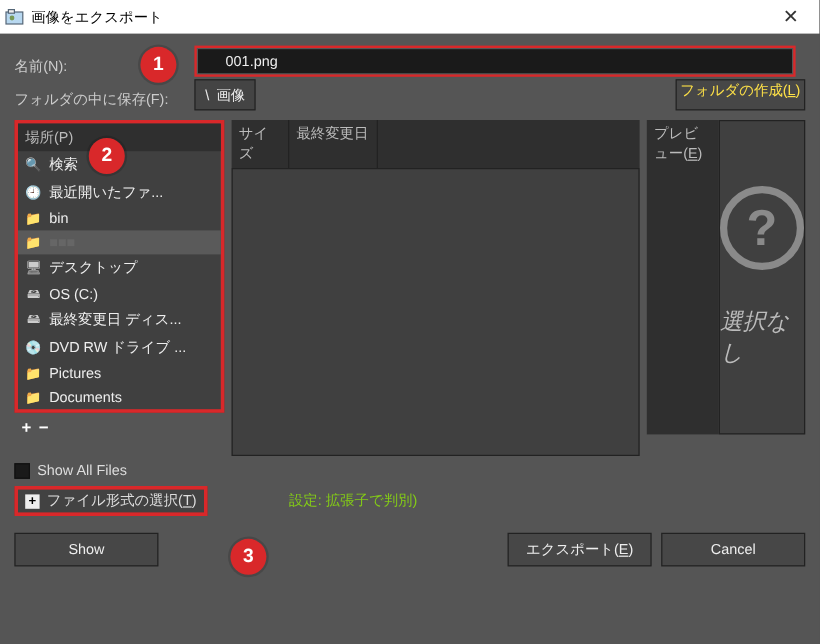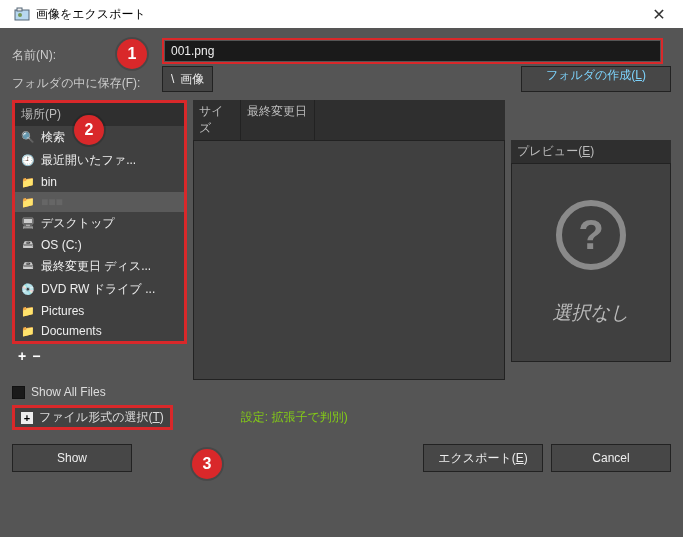--- a/index.html
+++ b/index.html
@@ -11,21 +11,21 @@
     background: #555;
     color: #ddd;
     overflow: hidden;
   }
   .titlebar {
     height: 28px;
     background: #fff;
     color: #000;
     display: flex;
     align-items: center;
-    padding: 0 2px 0 14px;
+    padding: 0 2px 0 4px;
   }
   .titlebar .app-icon {
     width: 16px; height: 16px;
     margin-right: 6px;
   }
   .titlebar .title { flex: 1; font-size: 12px; }
   .titlebar .close {
     width: 44px; height: 28px;
     display: flex; align-items: center; justify-content: center;
     font-size: 16px; color: #333;
@@ -36,39 +36,39 @@
   .label { color: #ccc; }
   .name-label { width: 150px; }
   .name-input-wrap {
     border: 2px solid #d9282a;
     padding: 1px;
   }
   input.name-input {
     width: 495px; height: 20px;
     background: #1a1a1a;
     border: none; outline: none;
-    color: #eee; padding: 0 6px;
+    color: #eee; padding: 0 23px;
     font-size: 12px;
   }
   .folder-row .label { width: 150px; }
   .folder-path {
     display: inline-flex; align-items: center;
     height: 26px;
     background: #444;
     border: 1px solid #222;
     color: #eee;
     padding: 0 8px;
     margin-right: auto;
   }
   .create-folder-btn {
     height: 26px;
     background: #474747;
     border: 1px solid #222;
-    color: #7dd3fc;
-    padding: 0 24px;
+    color: #fde047;
+    padding: 0 3px;
   }
 
   .panels {
     display: flex;
     gap: 6px;
     margin-top: 8px;
   }
   .places {
     width: 175px;
     border: 3px solid #d9282a;
@@ -118,22 +118,22 @@
   .fh.size { width: 48px; }
   .fh.mod { width: 74px; }
   .file-body {
     flex: 1;
     background: #404040;
     border: 1px solid #222;
     min-height: 240px;
   }
 
   .preview {
-    width: 160px;
-    display: flex; flex-direction: column; margin-top: 40px;
+    width: 132px;
+    display: flex; flex-direction: row;
   }
   .preview-body {
     flex: 1;
     background: #404040;
     border: 1px solid #222;
     display: flex; flex-direction: column;
     align-items: center; justify-content: center;
     color: #bbb;
   }
   .q-icon {

